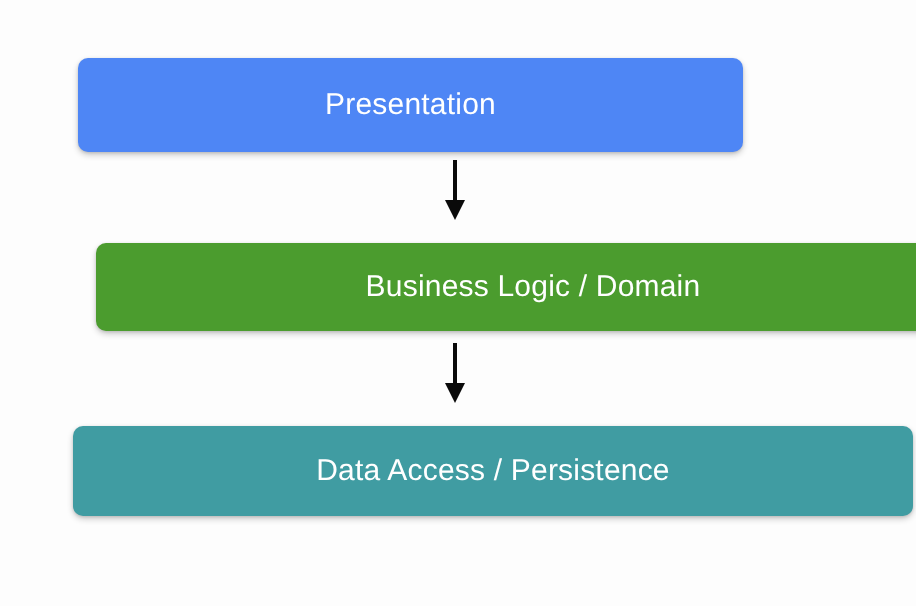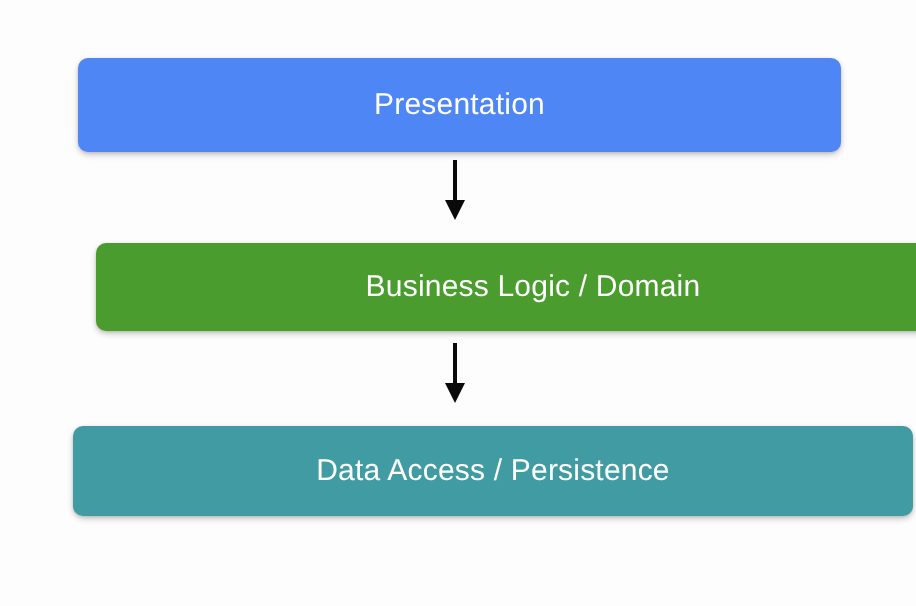--- a/index.html
+++ b/index.html
@@ -42,21 +42,21 @@
     letter-spacing: 0.2px;
     line-height: 1;
     white-space: nowrap;
     text-rendering: geometricPrecision;
   }
 
   
   #box-presentation {
     left: 78px;
     top: 58px;
-    width: 763px;
+    width: 665px;
     height: 94px;
   }
 
   
   #box-business {
     left: 96px;
     top: 243px;
     width: 874px;
     height: 88px;
   }

